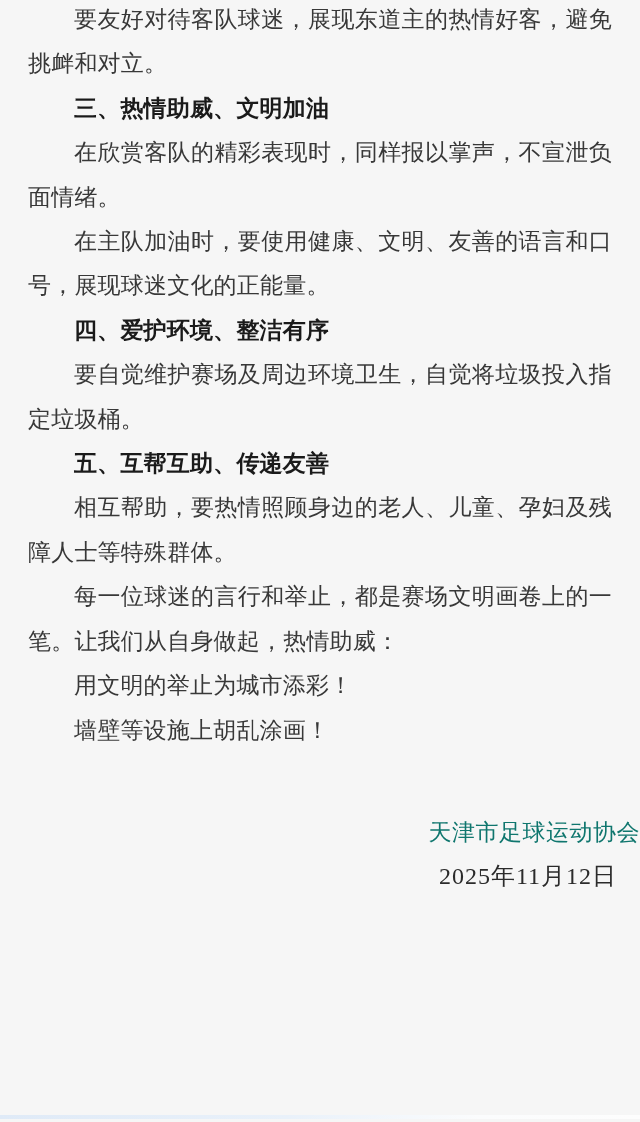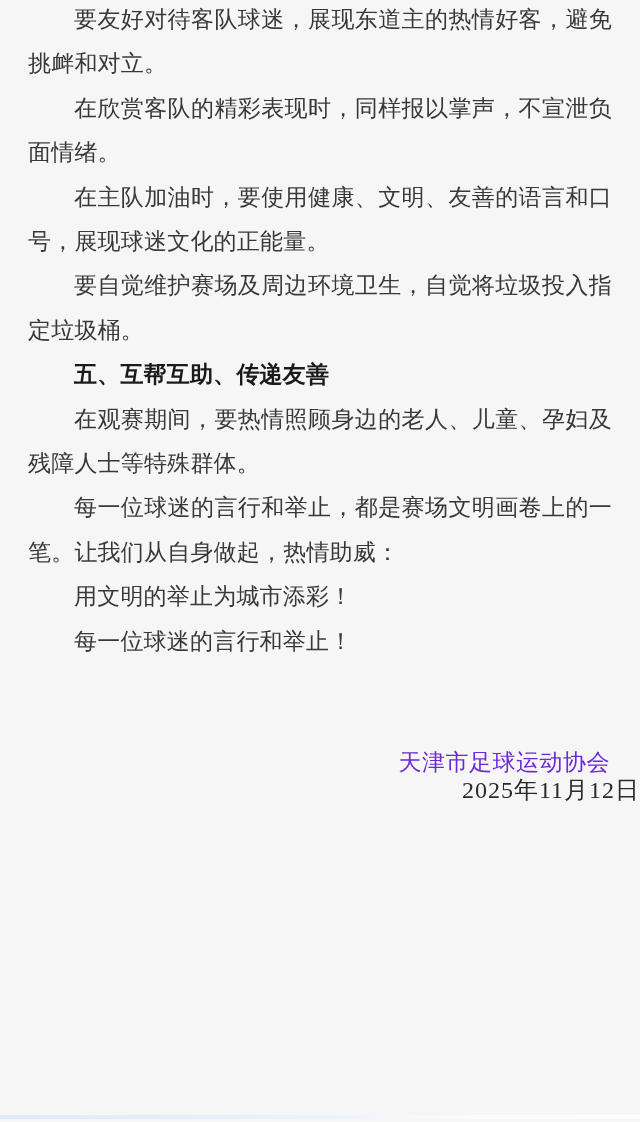--- a/index.html
+++ b/index.html
@@ -34,30 +34,30 @@
     text-align: justify;
     text-justify: inter-ideograph;
     line-break: strict;
   }
   .heading {
     font-weight: bold;
     color: #1a1a1a;
     text-align: left;
   }
   .signature {
-    margin-top: 87px;
-    padding-right: 30px;
+    margin-top: 68px;
     text-align: right;
     font-size: 23px;
     line-height: 24px;
     letter-spacing: 0.5px;
-    color: #6d28d9;
+    color: #0f766e;
   }
   .date {
-    margin-top: 4px;
+    margin-top: 20px;
+    padding-right: 23px;
     text-align: right;
     font-family: "Liberation Serif", "DejaVu Serif", serif;
     font-size: 24px;
     line-height: 24px;
     letter-spacing: 1px;
     color: #2b2b2b;
   }
   .bottom-strip {
     position: absolute;
     left: 0;
@@ -66,28 +66,30 @@
     height: 4px;
     background: linear-gradient(90deg, #dfeaf7 0%, #e9f1fa 45%, #fbfcfd 75%, #fdfdfd 100%);
   }
 </style>
 </head>
 <body>
 
 <div class="page">
   <div class="content">
       <p class="para">要友好对待客队球迷，展现东道主的热情好客，避免挑衅和对立。</p>
+      <h2 class="heading">三、热情助威、文明加油</h2>
       <p class="para">在欣赏客队的精彩表现时，同样报以掌声，不宣泄负面情绪。</p>
       <p class="para">在主队加油时，要使用健康、文明、友善的语言和口号，展现球迷文化的正能量。</p>
+      <h2 class="heading">四、爱护环境、整洁有序</h2>
       <p class="para">要自觉维护赛场及周边环境卫生，自觉将垃圾投入指定垃圾桶。</p>
       <h2 class="heading">五、互帮互助、传递友善</h2>
-      <p class="para">在观赛期间，要热情照顾身边的老人、儿童、孕妇及残障人士等特殊群体。</p>
+      <p class="para">相互帮助，要热情照顾身边的老人、儿童、孕妇及残障人士等特殊群体。</p>
       <p class="para">每一位球迷的言行和举止，都是赛场文明画卷上的一笔。让我们从自身做起，热情助威：</p>
       <p class="para">用文明的举止为城市添彩！</p>
-      <p class="para">每一位球迷的言行和举止！</p>
+      <p class="para">墙壁等设施上胡乱涂画！</p>
     </div>
 
   <div class="signature">天津市足球运动协会</div>
 
   <div class="date">2025年11月12日</div>
 
   <div class="bottom-strip"></div>
 </div>
 
 </body></html>

